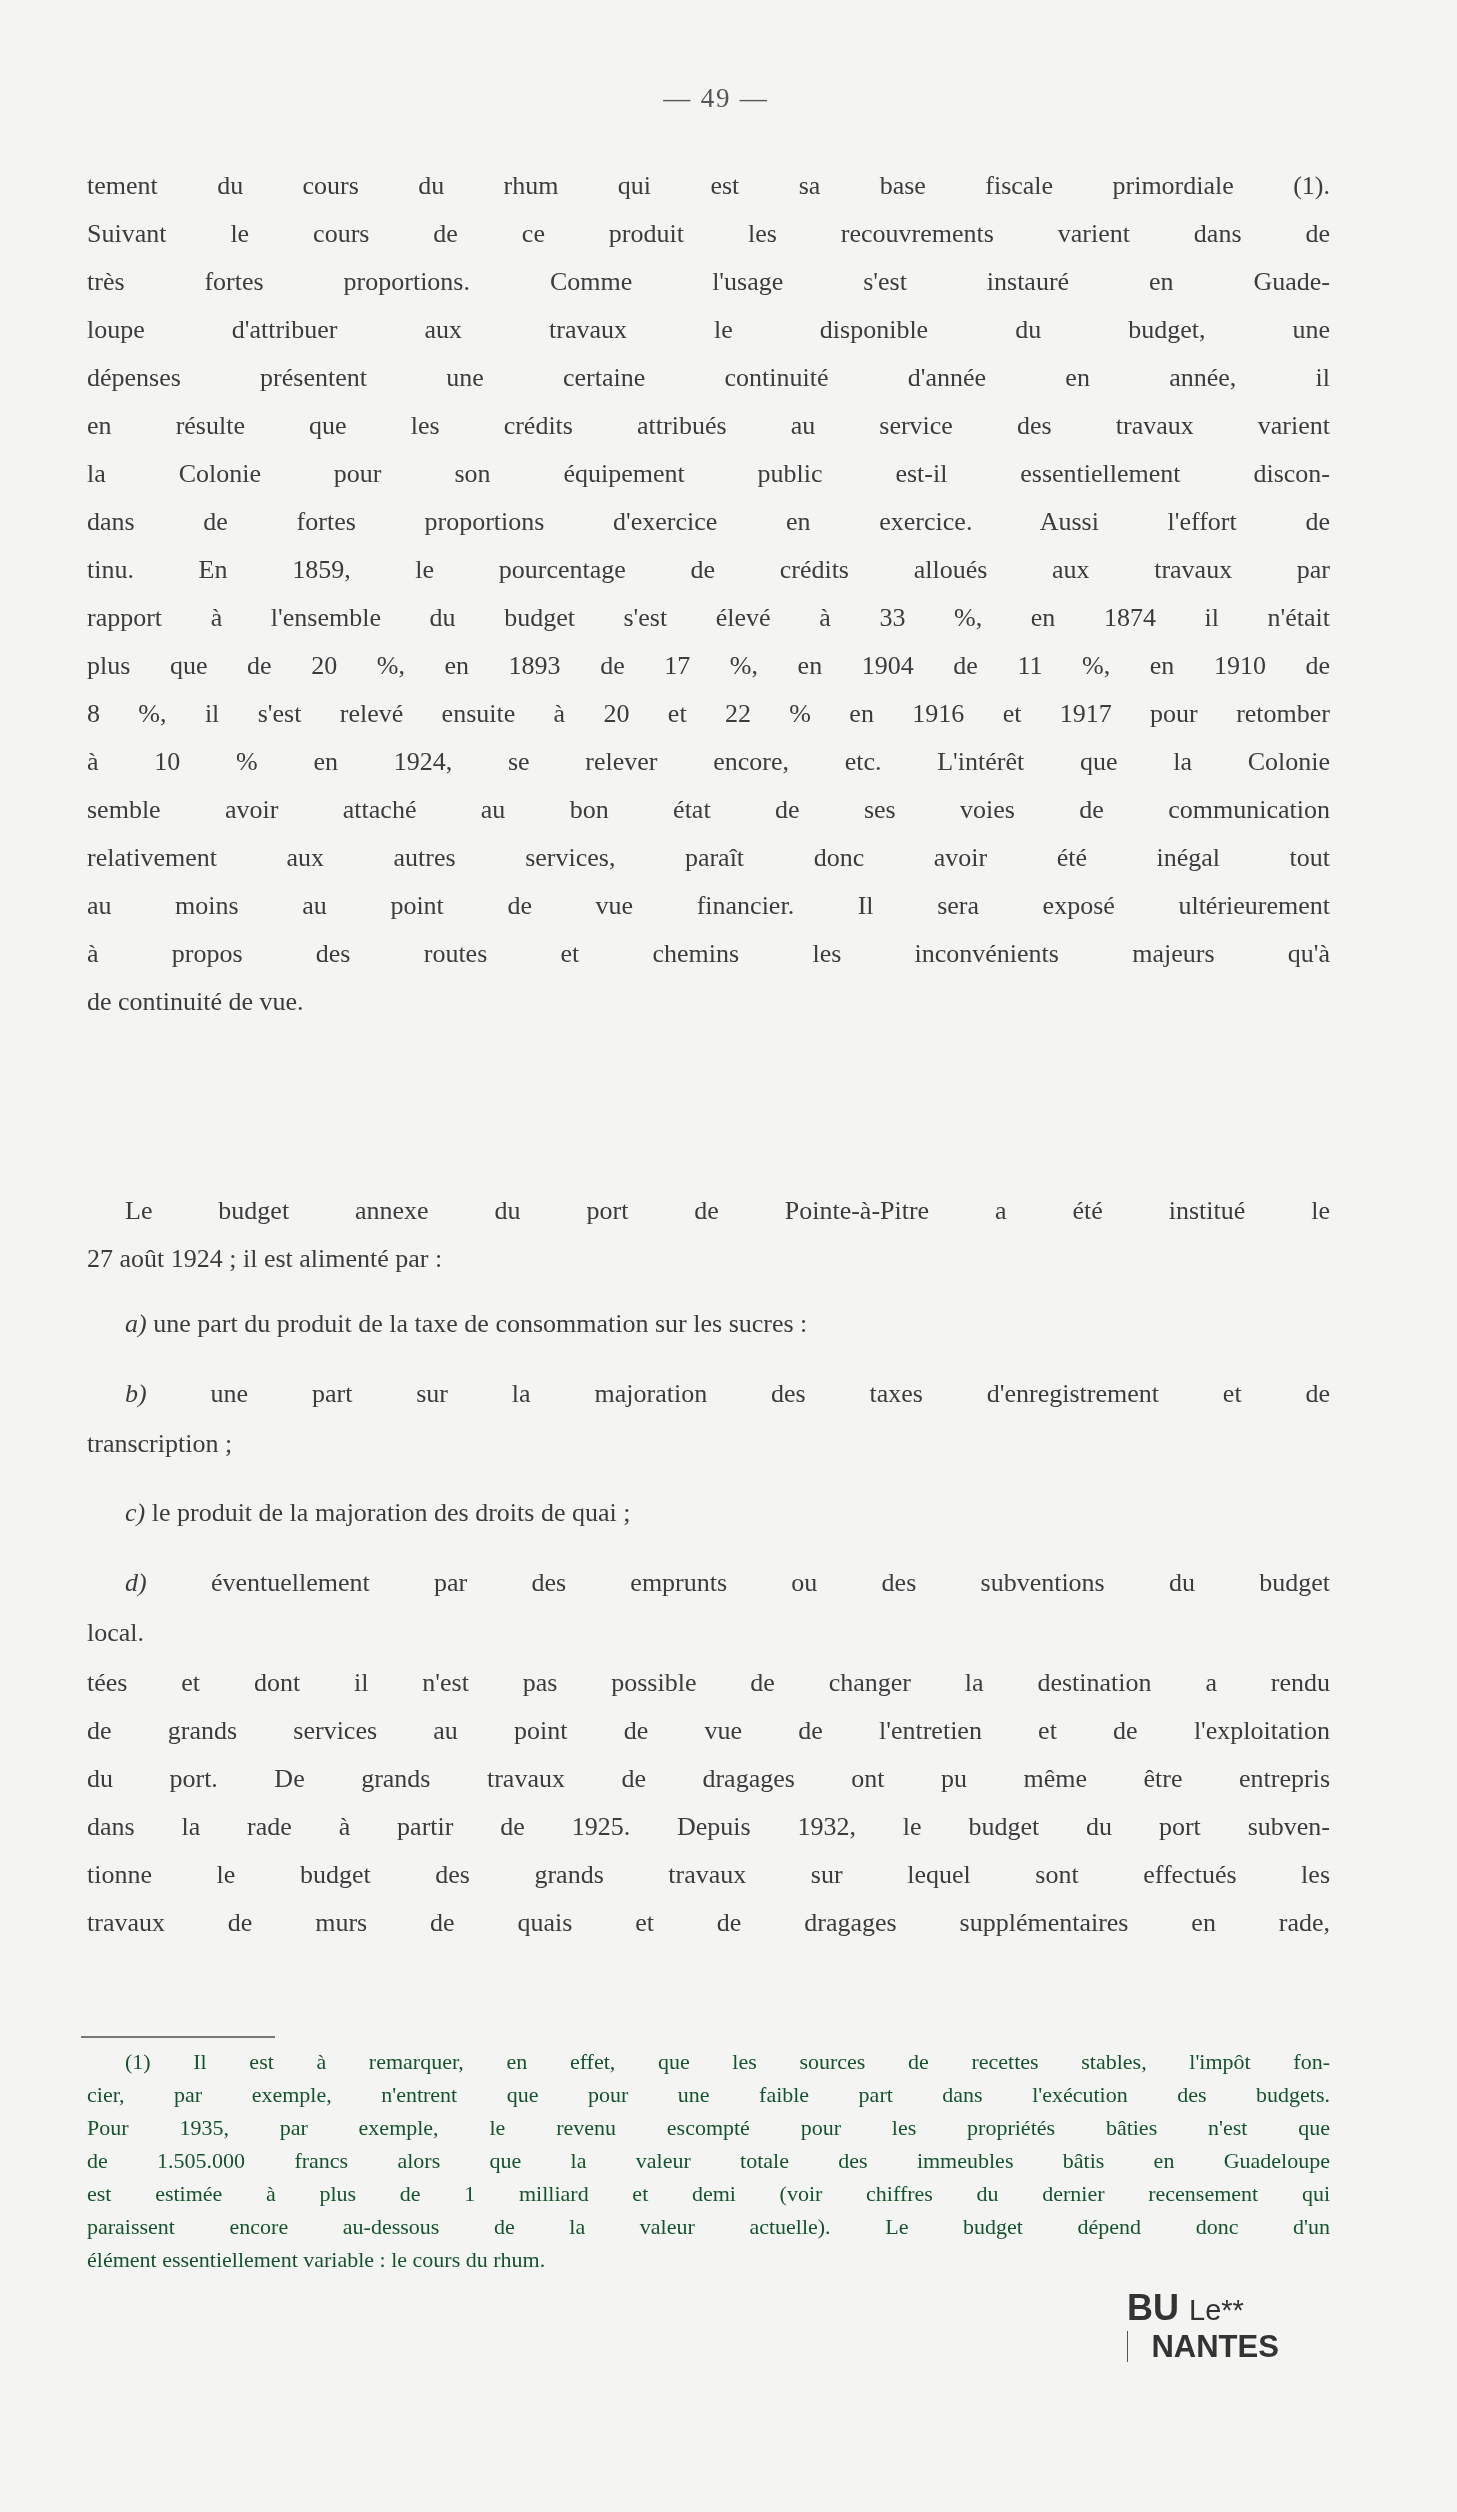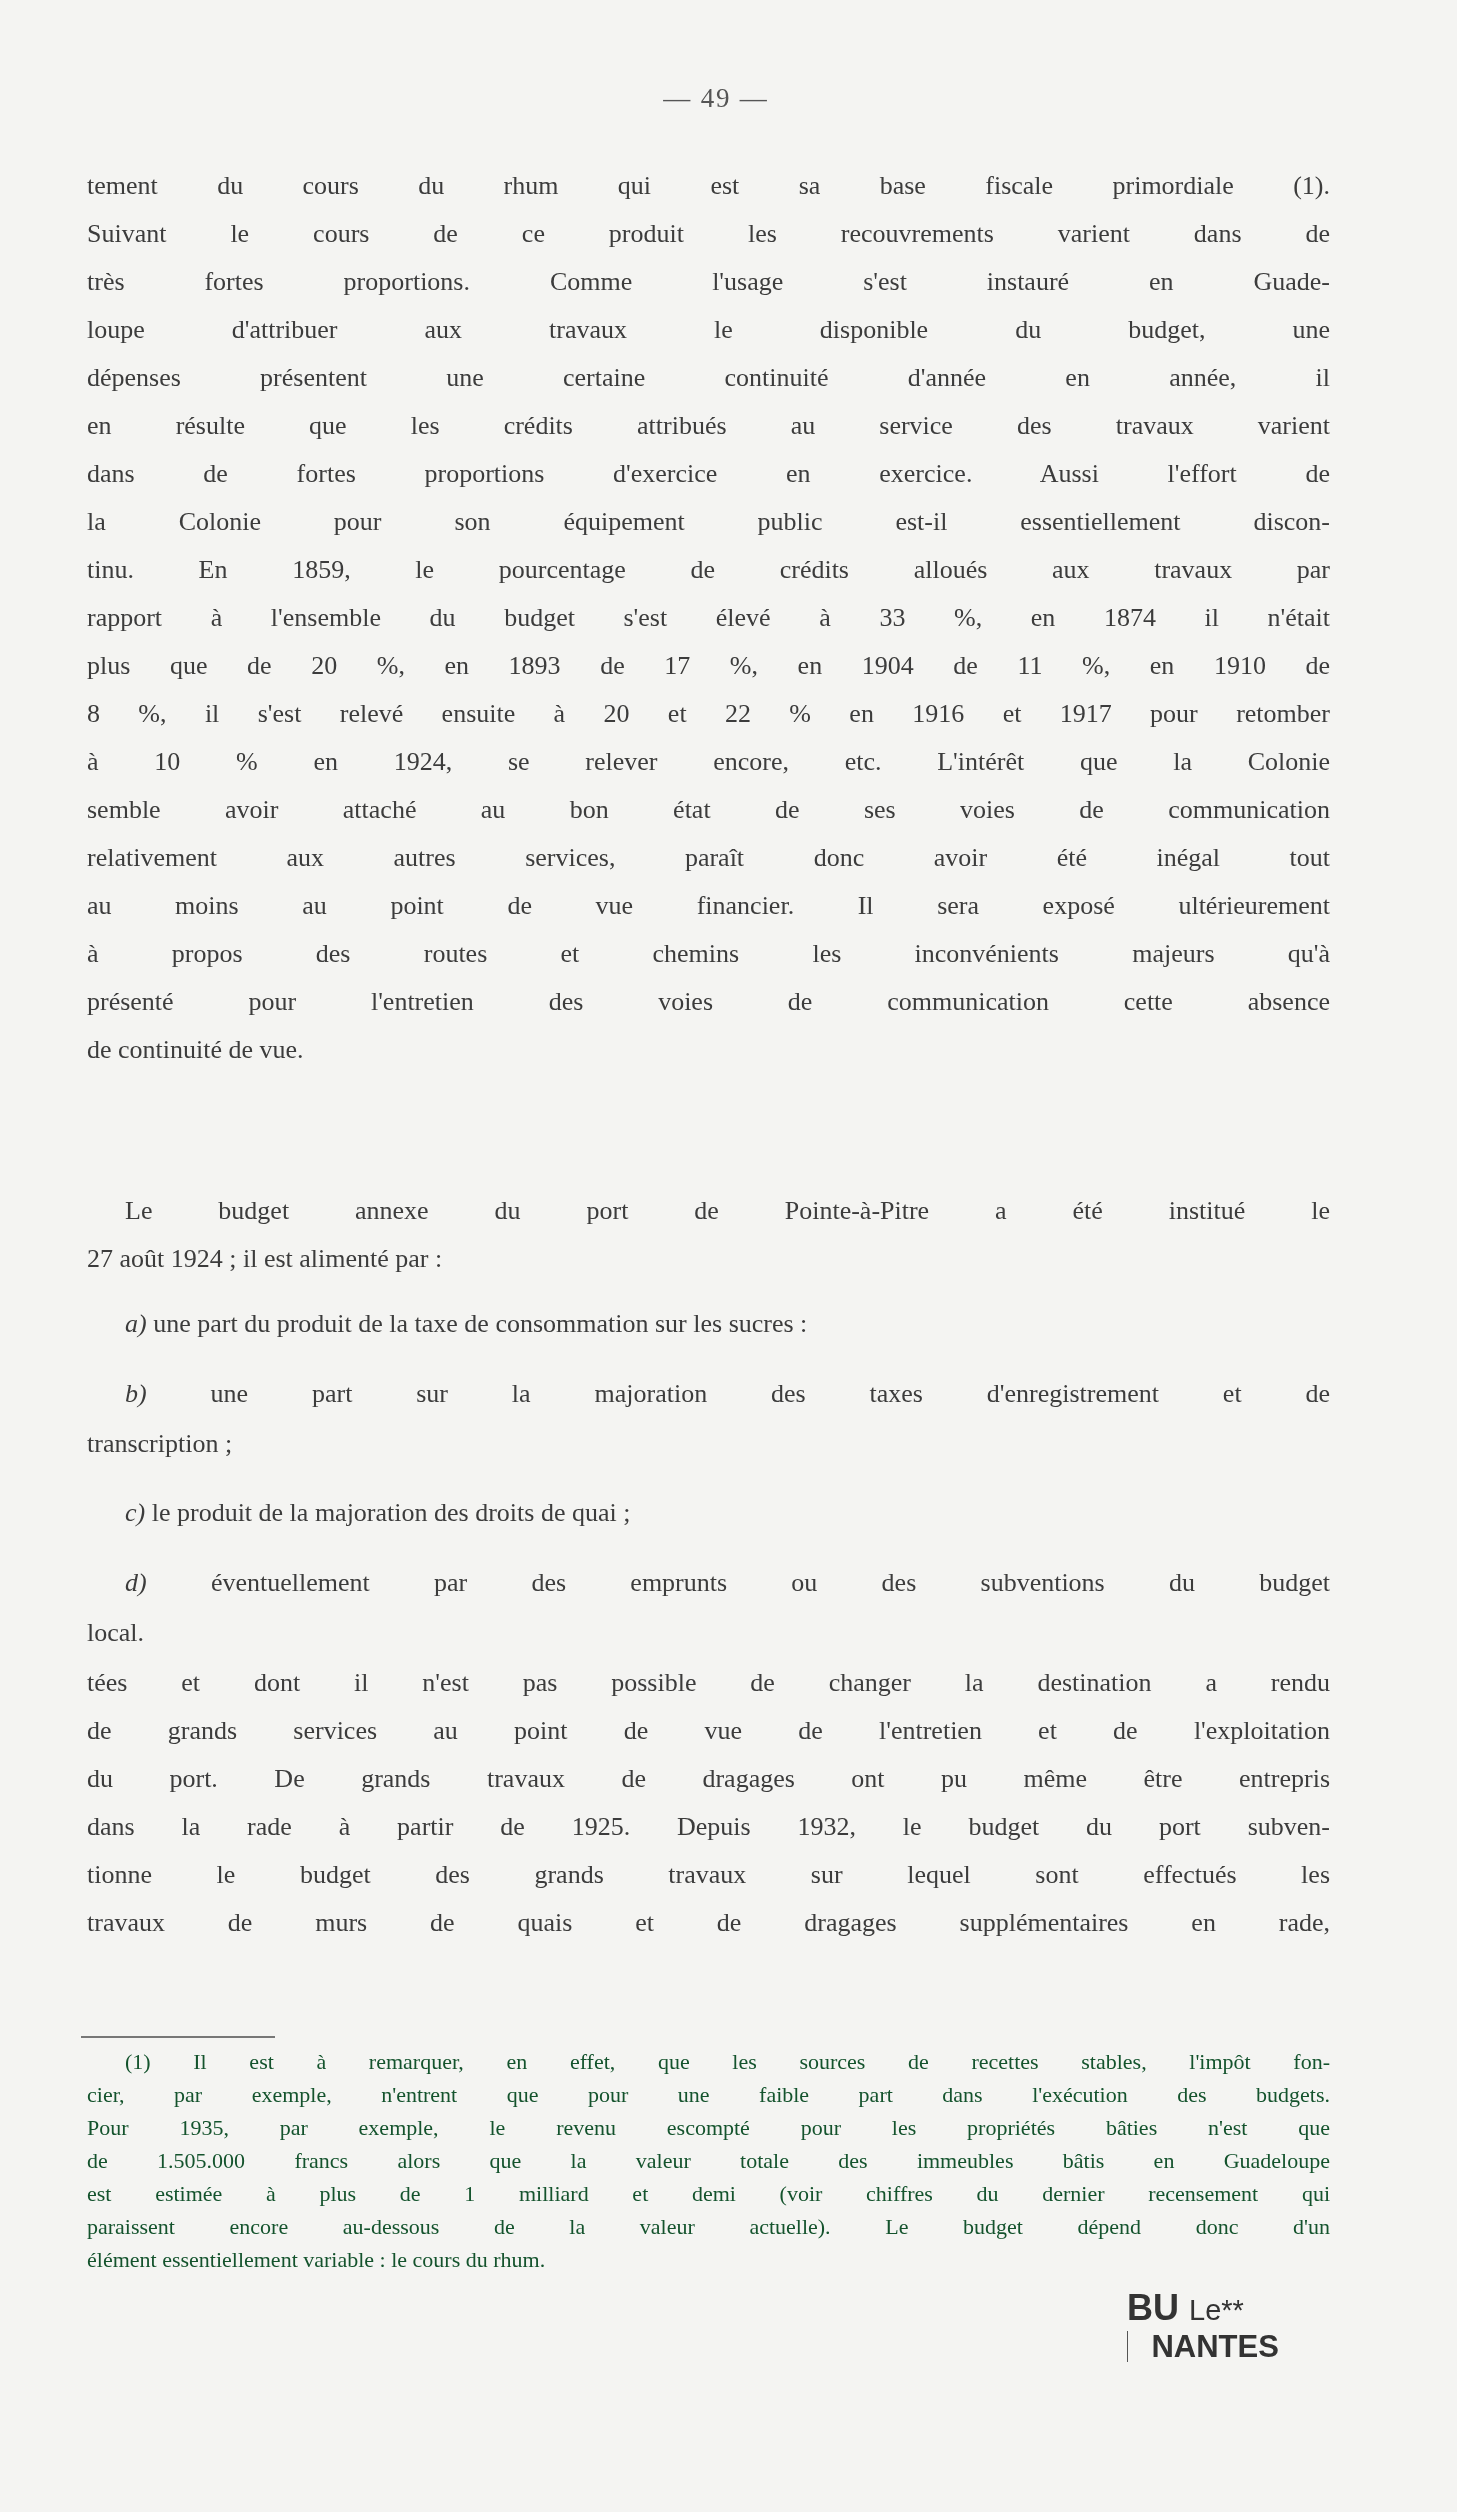--- a/index.html
+++ b/index.html
@@ -117,32 +117,31 @@
 
 <div class="page-number">— 49 —</div>
 
 <div id="para1" class="block">
   <span class="line">tement du cours du rhum qui est sa base fiscale primordiale (1).</span>
   <span class="line">Suivant le cours de ce produit les recouvrements varient dans de</span>
   <span class="line">très fortes proportions. Comme l'usage s'est instauré en Guade-</span>
   <span class="line">loupe d'attribuer aux travaux le disponible du budget, une</span>
   <span class="line">dépenses présentent une certaine continuité d'année en année, il</span>
   <span class="line">en résulte que les crédits attribués au service des travaux varient</span>
+  <span class="line">la Colonie pour son équipement public est-il essentiellement discon-</span>
   <span class="line">dans de fortes proportions d'exercice en exercice. Aussi l'effort de</span>
-  <span class="line">la Colonie pour son équipement public est-il essentiellement discon-</span>
   <span class="line">tinu. En 1859, le pourcentage de crédits alloués aux travaux par</span>
   <span class="line">rapport à l'ensemble du budget s'est élevé à 33 %, en 1874 il n'était</span>
   <span class="line">plus que de 20 %, en 1893 de 17 %, en 1904 de 11 %, en 1910 de</span>
   <span class="line">8 %, il s'est relevé ensuite à 20 et 22 % en 1916 et 1917 pour retomber</span>
   <span class="line">à 10 % en 1924, se relever encore, etc. L'intérêt que la Colonie</span>
   <span class="line">semble avoir attaché au bon état de ses voies de communication</span>
   <span class="line">relativement aux autres services, paraît donc avoir été inégal tout</span>
   <span class="line">au moins au point de vue financier. Il sera exposé ultérieurement</span>
   <span class="line">à propos des routes et chemins les inconvénients majeurs qu'à</span>
-  <span class="line">présenté pour l'entretien des voies de communication cette absence</span>
   <span class="line last">de continuité de vue.</span>
 </div>
 
 <div id="para2" class="block">
   <span class="line indent">Le budget annexe du port de Pointe-à-Pitre a été institué le</span>
   <span class="line last">27 août 1924 ; il est alimenté par :</span>
 </div>
 
 <div id="list-a" class="block list-item">
   <span class="line indent last"><span class="item-letter">a)</span> <span>une part du produit de la taxe de consommation sur les sucres :</span></span>

